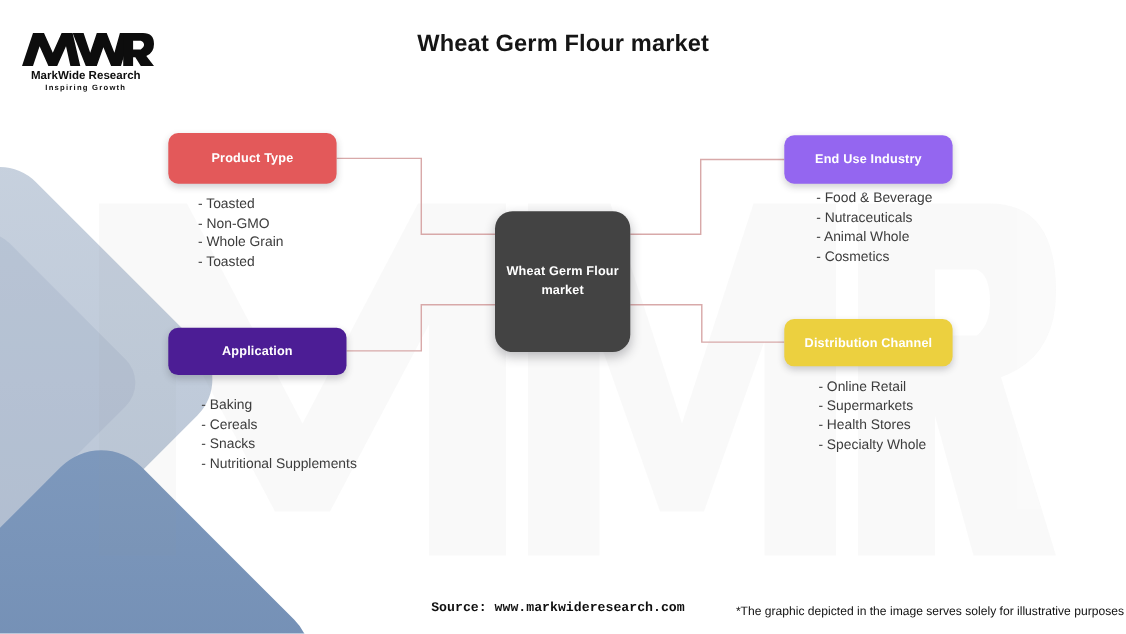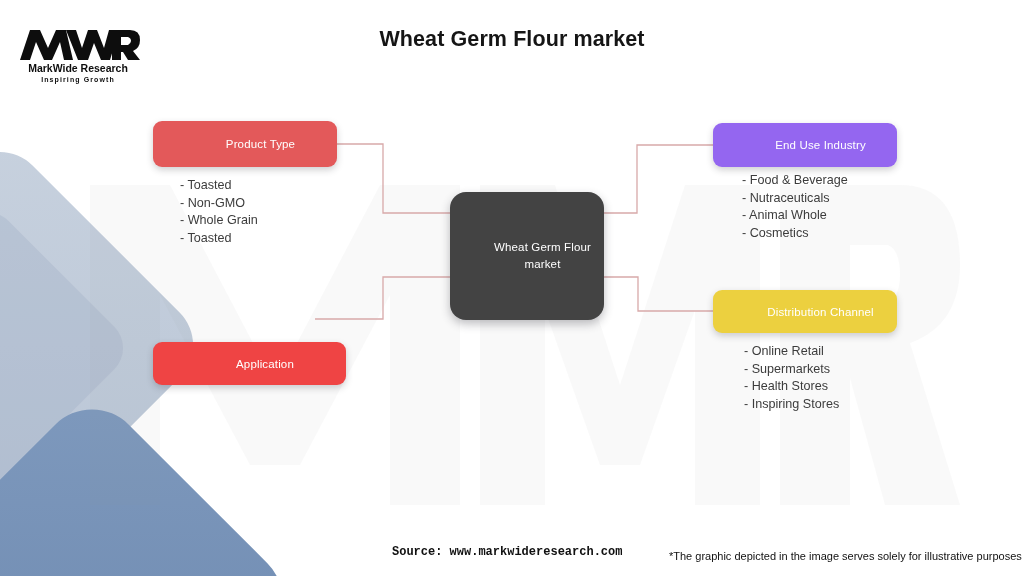--- a/index.html
+++ b/index.html
@@ -43,27 +43,26 @@
     font-size:21.5px;font-weight:bold;color:#151515;letter-spacing:.1px;z-index:5;
   }
 
   
   .lines{position:absolute;inset:0;z-index:2;pointer-events:none;}
 
   
   .node{
     position:absolute;z-index:4;border-radius:9px;
     display:flex;align-items:center;justify-content:center;
-    color:#ffffff;font-weight:normal;font-size:11.5px;text-align:center;
+    color:#ffffff;font-weight:bold;font-size:11.5px;text-align:center;
     box-shadow:0 3px 7px rgba(40,40,50,.22);
     letter-spacing:.15px;
-    padding-left:31px;
   }
   #node-product{left:153px;top:121px;width:153px;height:46px;background:#e3595a;}
-  #node-application{left:153px;top:298px;width:162px;height:43px;background:#ef4444;margin-top:44px;}
+  #node-application{left:153px;top:298px;width:162px;height:43px;background:#4c1d95;}
   #node-enduse{left:713px;top:123px;width:153px;height:44px;background:#9466f0;}
   #node-distribution{left:713px;top:290px;width:153px;height:43px;background:#ecd03f;}
 
   #node-center{
     left:450px;top:192px;width:123px;height:128px;background:#434343;
     border-radius:16px;font-size:11.5px;line-height:1.45;
     box-shadow:0 4px 10px rgba(40,40,50,.30);
   }
   #node-center .ctext{padding:0 10px;}
 
@@ -142,25 +141,31 @@
 
   <div class="node" id="node-enduse">End Use Industry</div>
   <div class="items" id="items-enduse">
     <div>- Food &amp; Beverage</div>
     <div>- Nutraceuticals</div>
     <div>- Animal Whole</div>
     <div>- Cosmetics</div>
   </div>
 
   <div class="node" id="node-application">Application</div>
+  <div class="items" id="items-application">
+    <div>- Baking</div>
+    <div>- Cereals</div>
+    <div>- Snacks</div>
+    <div>- Nutritional Supplements</div>
+  </div>
 
   <div class="node" id="node-distribution">Distribution Channel</div>
   <div class="items" id="items-distribution">
     <div>- Online Retail</div>
     <div>- Supermarkets</div>
     <div>- Health Stores</div>
-    <div>- Inspiring Stores</div>
+    <div>- Specialty Whole</div>
   </div>
 
   <div class="source">Source: www.markwideresearch.com</div>
   <div class="disclaimer">*The graphic depicted in the image serves solely for illustrative purposes</div>
 
 </div>
 
 </body></html>

